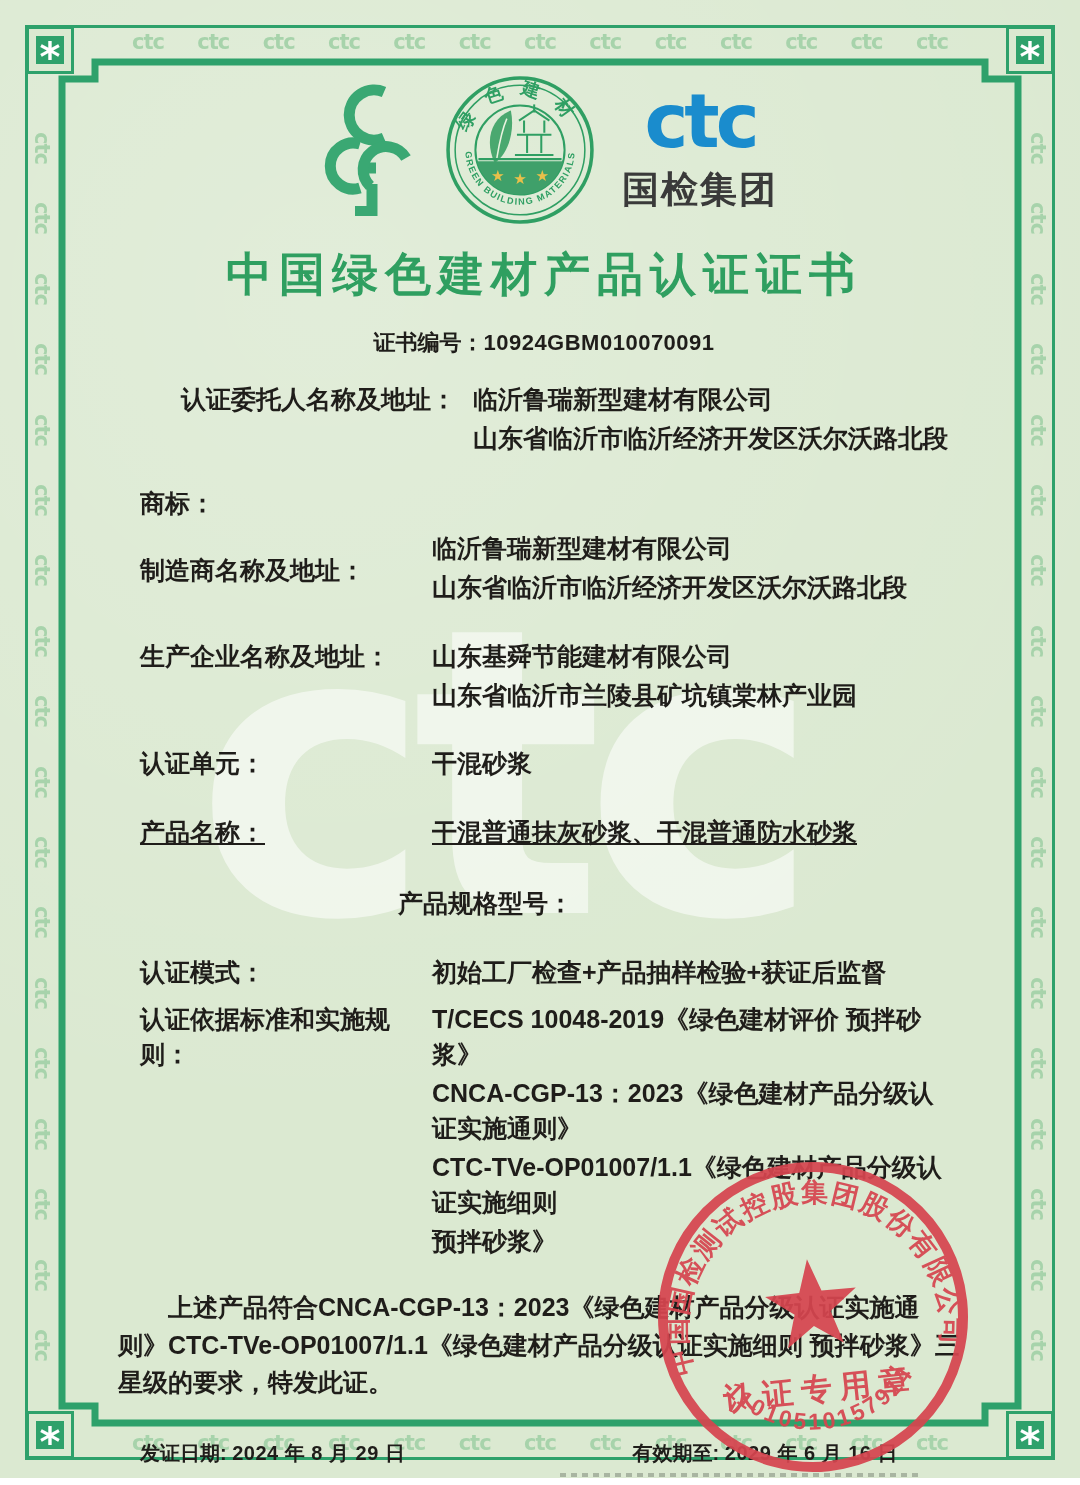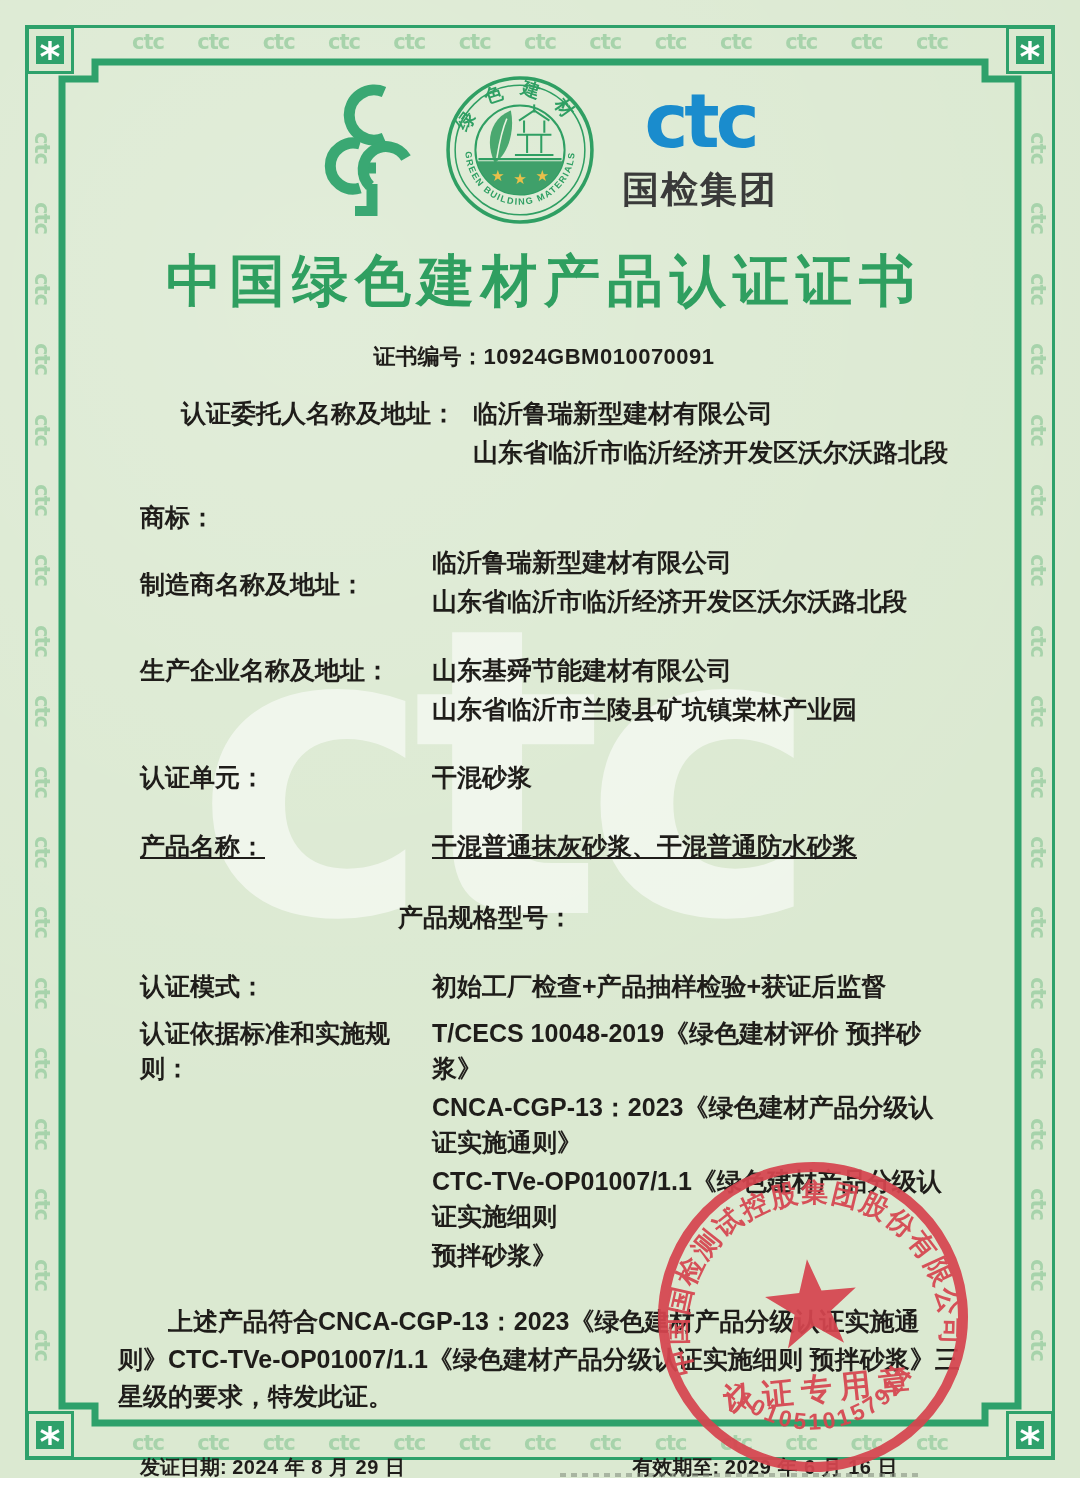--- a/index.html
+++ b/index.html
@@ -35,21 +35,21 @@
              color:rgba(255,255,255,0.55);pointer-events:none;}
   
   .content{position:absolute;left:140px;top:72px;width:808px;}
   .logos-row{display:flex;align-items:flex-start;justify-content:center;gap:26px;height:158px;}
   .gp-logo{margin-top:8px;}
   .badge{margin-top:2px;}
   .ctc-logo{margin-top:16px;text-align:center;}
   .ctc-logo .mark{font-family:"DejaVu Sans",sans-serif;font-weight:800;font-size:74px;
                   line-height:.9;color:#1a8ccd;letter-spacing:-4px;}
   .ctc-logo .sub{margin-top:10px;font-size:37px;font-weight:900;color:#3a3a3a;letter-spacing:2px;}
-  .title{margin-top:14px;text-align:center;font-size:56px;font-weight:900;
+  .title{margin-top:14px;text-align:center;font-size:46px;font-weight:900;
          color:#2f9f60;letter-spacing:7px;white-space:nowrap;}
   .cert-no{margin-top:22px;text-align:center;font-size:22px;font-weight:800;}
   .fields{margin-top:24px;}
   .frow{display:flex;font-size:25px;font-weight:700;line-height:1.4;}
   .frow .lbl{width:292px;flex:none;}
   .frow .val div{margin-bottom:4px;}
   .mt-a{margin-top:0;justify-content:flex-end;} .mt-b{margin-top:26px;} .mt-c{margin-top:10px;align-items:center;}
   .mt-d{margin-top:30px;} .mt-e{margin-top:29px;} .mt-f{margin-top:30px;text-decoration:underline;}
   .mt-g{margin-top:32px;justify-content:center;} .mt-h{margin-top:34px;} .mt-i{margin-top:8px;}
   .latin{font-family:"Liberation Sans",sans-serif;letter-spacing:.5px;}

